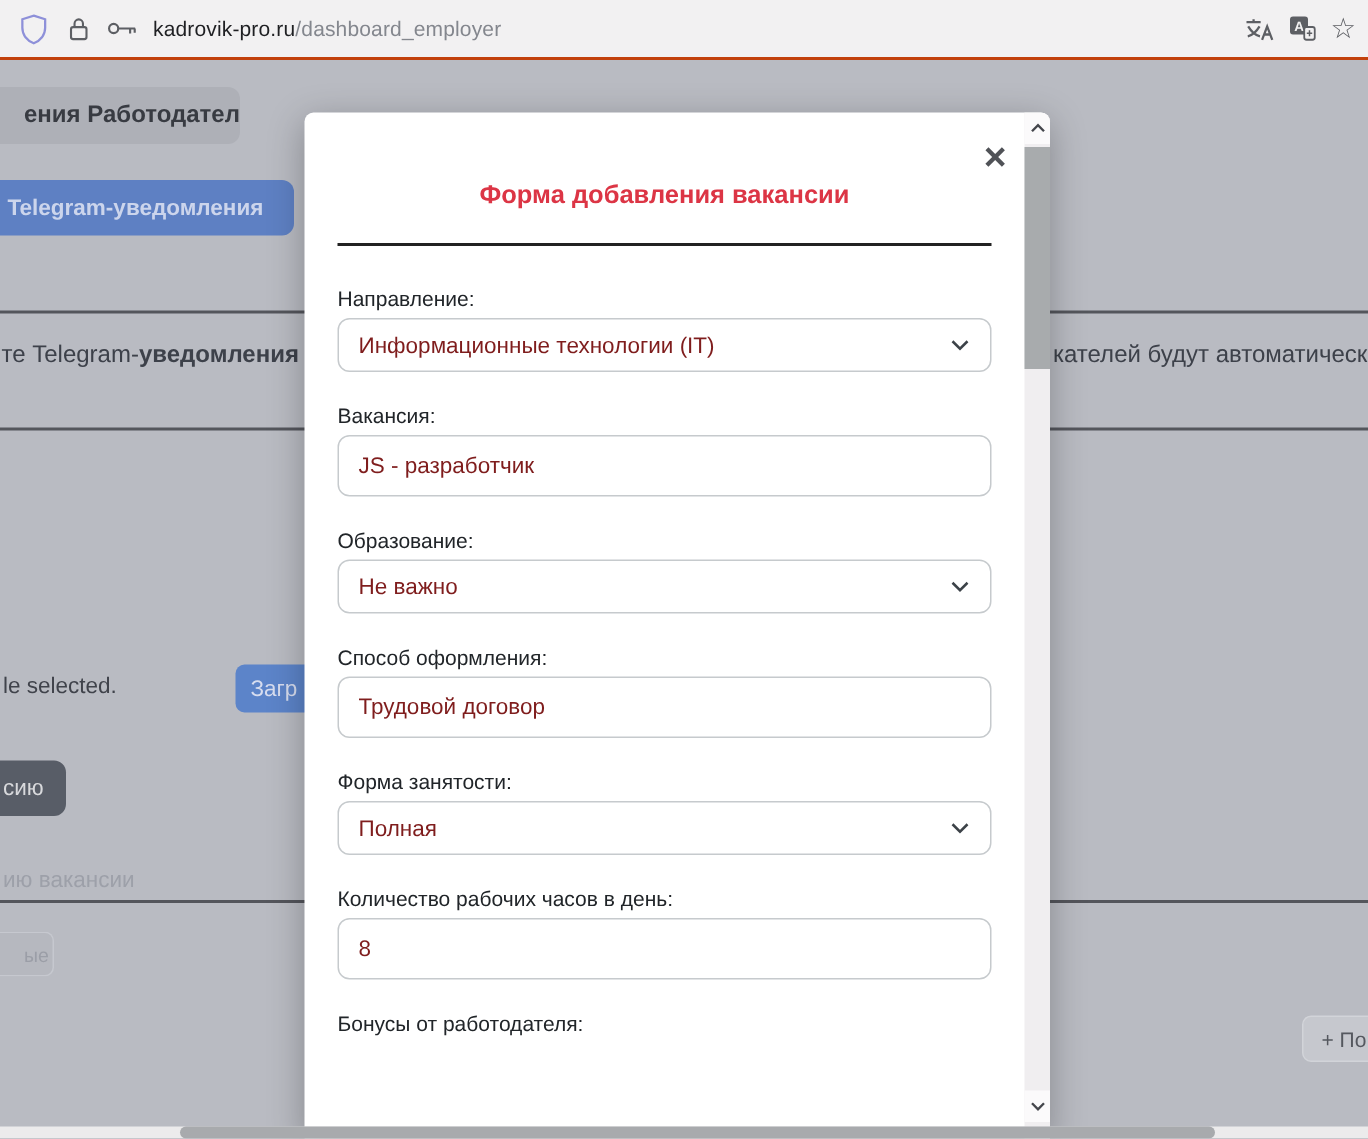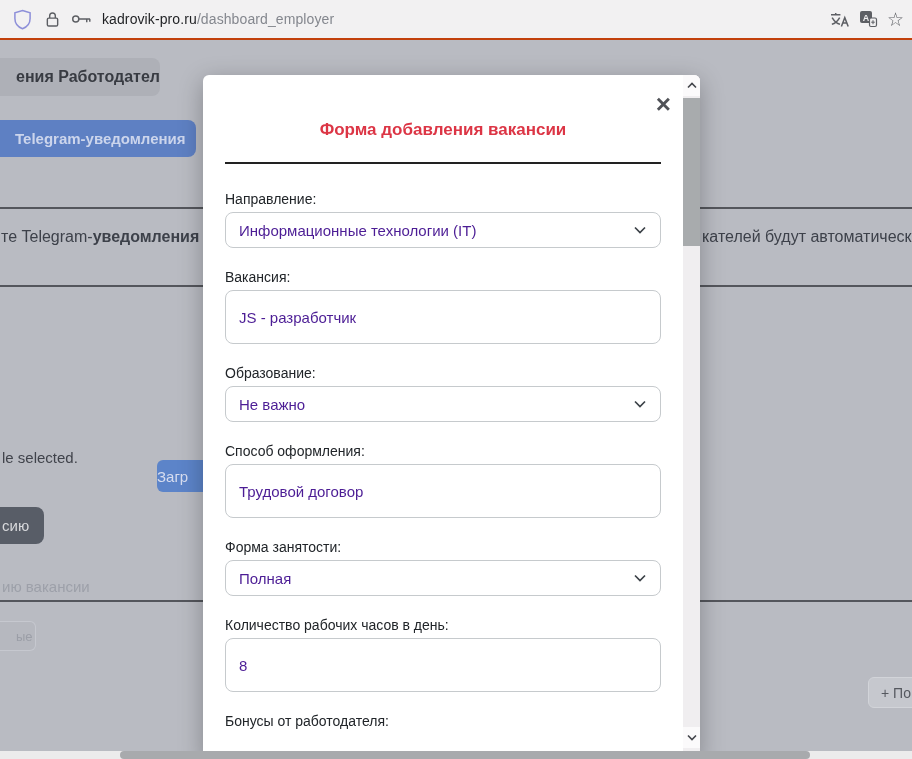--- a/index.html
+++ b/index.html
@@ -18,28 +18,28 @@
   .bar-right { margin-left:auto; display:flex; align-items:center; gap:9px; margin-right:8px; }
   .star-glyph { font-size:19px; color:#5c5e63; line-height:1; }
 
   
   .bg-layer { position:absolute; top:42px; left:0; width:912px; height:717px; z-index:1; }
   .hline { position:absolute; left:0; width:912px; height:0; border-top:2px solid #54565c; }
   .employer-tab { position:absolute; left:0; top:16px; width:160px; height:38px; background:#aeb0b7;
     border-radius:0 8px 8px 0; display:flex; align-items:center; padding-left:16px;
     color:#383b42; font-size:16px; font-weight:600; white-space:nowrap; overflow:hidden; }
   .tg-btn { position:absolute; left:0; top:78px; width:196px; height:37px; background:#5e80c3;
-    border-radius:0 8px 8px 0; display:flex; align-items:center; padding-left:15px;
+    border-radius:0 8px 8px 0; display:flex; align-items:center; padding-left:5px;
     color:#ccd5ec; font-size:15px; font-weight:700; white-space:nowrap; overflow:hidden; }
   .banner-text { position:absolute; left:1px; top:186px; font-size:16px; color:#3d414a; white-space:nowrap; }
   .banner-text b { font-weight:700; }
   .promo-red { position:absolute; left:1px; top:283px; font-size:15px; color:#bf4e63; white-space:nowrap; }
   .file-sel { position:absolute; left:2px; top:407px; font-size:15px; color:#40434b; white-space:nowrap; }
-  .upload-btn { position:absolute; left:157px; top:418px; width:60px; height:32px; background:#5c84c9;
-    border-radius:6px; display:flex; align-items:center; 
+  .upload-btn { position:absolute; left:157px; top:401px; width:60px; height:32px; background:#5c84c9;
+    border-radius:6px; display:flex; align-items:center; padding-left:10px;
     color:#d7ddef; font-size:15px; white-space:nowrap; overflow:hidden; }
   .dark-btn { position:absolute; left:0; top:465px; width:44px; height:37px; background:#585d67;
     border-radius:0 8px 8px 0; display:flex; align-items:center; justify-content:flex-start; padding-left:2px;
     color:#d8d9dc; font-size:15px; white-space:nowrap; }
   .search-ph { position:absolute; left:2px; top:536px; font-size:15px; color:#9da0a9; white-space:nowrap; }
   .chip { position:absolute; left:0; top:579px; width:36px; height:30px; background:#b6b8bf;
     border:1px solid #c6c8cf; border-left:none; border-radius:0 6px 6px 0; display:flex; align-items:center;
     padding-left:16px; color:#9b9ea7; font-size:13px; white-space:nowrap; }
   .auto-text { position:absolute; left:702px; top:186px; font-size:16px; color:#3d414a; white-space:nowrap; }
   .plus-btn { position:absolute; left:868px; top:635px; width:60px; height:31px; background:#c6c8ce;
@@ -53,22 +53,22 @@
   .close-x { position:absolute; top:16px; right:12px; font-size:26px; font-weight:600; color:#505257;
     line-height:1; cursor:default; }
   .modal-title { margin-top:45px; text-align:center; color:#dc3545; font-size:17px; font-weight:700; }
   .modal hr { margin-top:22px; border:none; border-top:2px solid #222; }
   .fields { margin-top:26px; }
   .field { margin-bottom:20px; }
   .f-label { display:block; font-size:14px; color:#212529; line-height:18px; margin-bottom:4px; }
   .f-box { position:relative; width:436px; border:1px solid #c6cacd; border-radius:8px;
     display:flex; align-items:center; padding:0 13px; background:#fff; }
   .f-box.select { height:36px; }
-  .f-box.text   { height:54px; }
-  .f-value { font-size:15px; color:#4c1d95; white-space:nowrap; }
+  .f-box.text   { height:41px; }
+  .f-value { font-size:15px; color:#7f1d1d; white-space:nowrap; }
   .chev { position:absolute; right:12px; top:50%; transform:translateY(-50%); display:inline-flex; }
 
   
   .vscroll { position:absolute; right:0; top:0; width:17px; height:684px; background:#f0eef0; }
   .vs-btn { position:absolute; left:0; width:17px; height:21px; background:#fbfafb;
     display:flex; align-items:center; justify-content:center; }
   .vs-up { top:0; }
   .vs-down { top:652px; }
   .vs-thumb { position:absolute; left:0; top:23px; width:17px; height:148px; background:#a8abad; }
 

